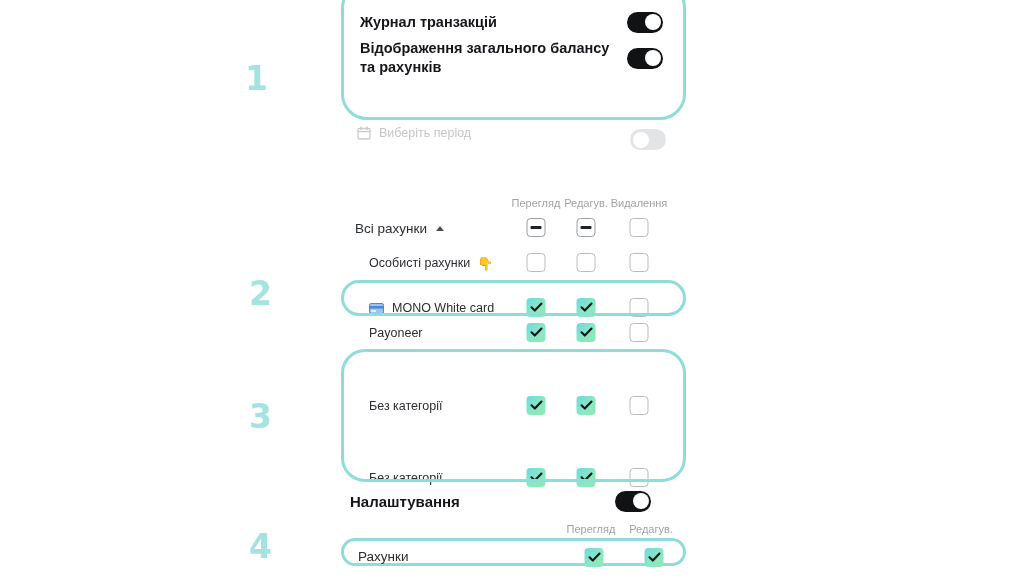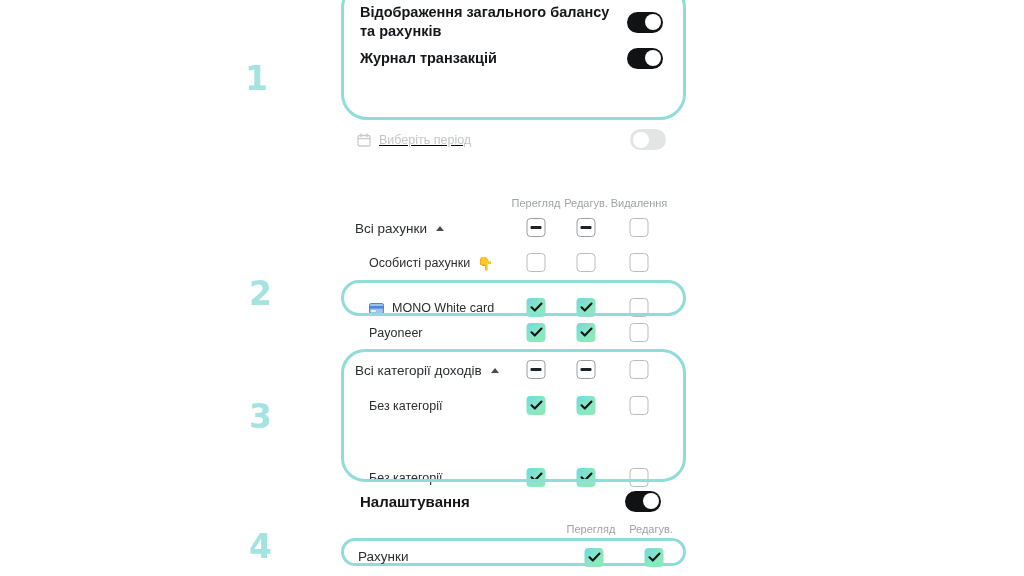--- a/index.html
+++ b/index.html
@@ -71,21 +71,21 @@
   
   #close-period{top:126px;height:50px;padding:0 16px;}
   .cp-head{display:flex;align-items:center;height:26px;}
   .cp-title{font-size:15px;font-weight:bold;color:#14161a;}
   .info-ic{
     width:14px;height:14px;border-radius:50%;
     border:1.3px solid #c9cbcd;color:#c9cbcd;
     font-size:9px;line-height:12px;text-align:center;
     margin-left:8px;font-family:"Liberation Serif",serif;
   }
-  .cp-sub{display:flex;align-items:center;margin-top:7px;text-decoration:underline;}
+  .cp-sub{display:flex;align-items:center;}
   .cal-ic{width:14px;height:14px;margin-right:8px;flex:0 0 auto;}
   .cp-ph{font-size:12.5px;color:#c3c5c7;}
   .cp-switch{position:absolute;right:16px;top:3px;}
 
   
   .hdr-row{position:absolute;height:14px;}
   .hdr-cell{
     position:absolute;
     font-size:11px;color:#9fa2a5;
     text-align:center;transform:translateX(-50%);
@@ -132,45 +132,45 @@
   .cb.chk svg{position:absolute;left:2.5px;top:3px;}
 
   
   .hl{
     position:absolute;left:341px;width:345px;
     border:3px solid #8fdcd8;border-radius:24px;
     box-sizing:border-box;pointer-events:none;
   }
 
   
-  #settings-row{position:absolute;left:360px;width:305px;top:486px;height:30px;
+  #settings-row{position:absolute;left:350px;width:305px;top:486px;height:30px;
     display:flex;align-items:center;justify-content:center;}
   #settings-row .lbl{flex:1;font-size:15px;font-weight:bold;color:#14161a;}
 </style>
 </head>
 <body>
 
 <div class="stage">
 
   <div class="step-num" style="left:245px;top:62px;">1</div>
   <div class="step-num" style="left:249px;top:277px;">2</div>
   <div class="step-num" style="left:249px;top:400px;">3</div>
   <div class="step-num" style="left:249px;top:530px;">4</div>
 
   <div class="panel ring" id="card-toggles">
 
-    <div class="trow two">
-      <div class="lbl">Відображення загального балансу та рахунків</div>
+    <div class="trow">
+      <div class="lbl">Журнал транзакцій</div>
       <div class="switch on">
           <div class="knob"></div>
         </div>
     </div>
 
-    <div class="trow">
-      <div class="lbl">Журнал транзакцій</div>
+    <div class="trow two">
+      <div class="lbl">Відображення загального балансу та рахунків</div>
       <div class="switch on">
           <div class="knob"></div>
         </div>
     </div>
 
   </div>
 
   <div class="panel" id="close-period">
     <div class="cp-sub">
       <span class="cal-ic">
@@ -248,29 +248,20 @@
           </svg>
       </span>
       <span class="cb chk" style="left:245px;top:6px;">
         <svg width="14" height="13" viewBox="0 0 14 13">
             <path d="M2 6.3 L5.3 9.6 L12 2.6" fill="none" stroke="#14161a" stroke-width="2.1" stroke-linecap="round" stroke-linejoin="round"></path>
           </svg>
       </span>
       <span class="cb empty" style="left:298px;top:6px;"></span>
     </div>
 
-    <div class="prow" style="top:142px;">
-      <span class="pname lvl0">
-        <span>Всі категорії доходів</span>
-          <i class="caret"></i>
-      </span>
-      <span class="cb ind" style="left:195px;top:6px;"></span>
-      <span class="cb ind" style="left:245px;top:6px;"></span>
-      <span class="cb empty" style="left:298px;top:6px;"></span>
-    </div>
 
     <div class="prow" style="top:178px;">
       <span class="pname lvl1">Без категорії</span>
       <span class="cb chk" style="left:195px;top:6px;">
         <svg width="14" height="13" viewBox="0 0 14 13">
             <path d="M2 6.3 L5.3 9.6 L12 2.6" fill="none" stroke="#14161a" stroke-width="2.1" stroke-linecap="round" stroke-linejoin="round"></path>
           </svg>
       </span>
       <span class="cb chk" style="left:245px;top:6px;">
         <svg width="14" height="13" viewBox="0 0 14 13">

